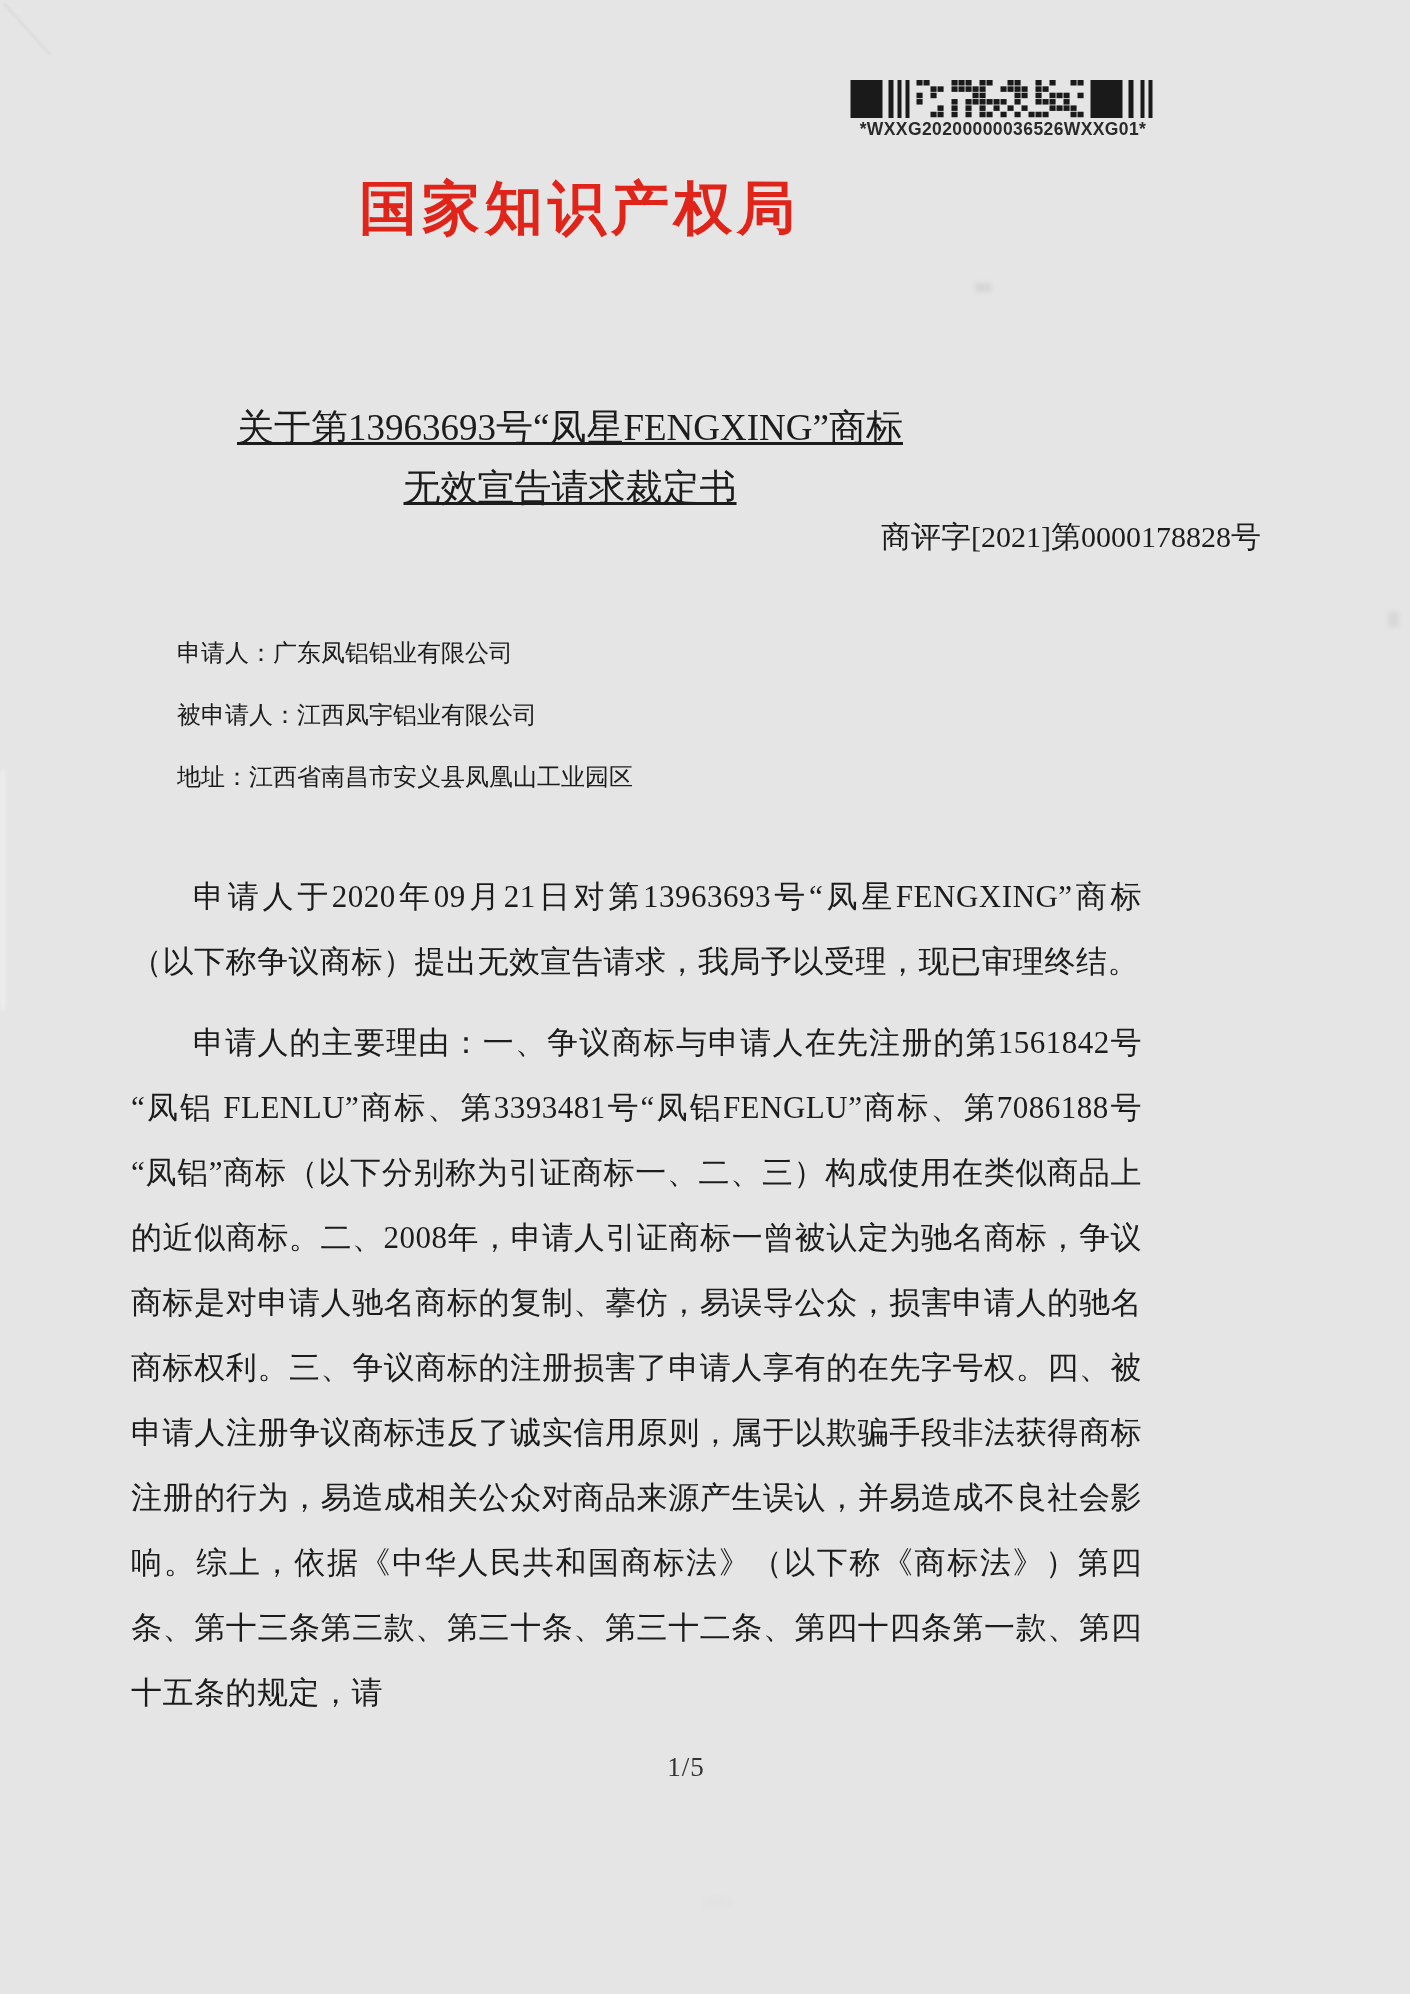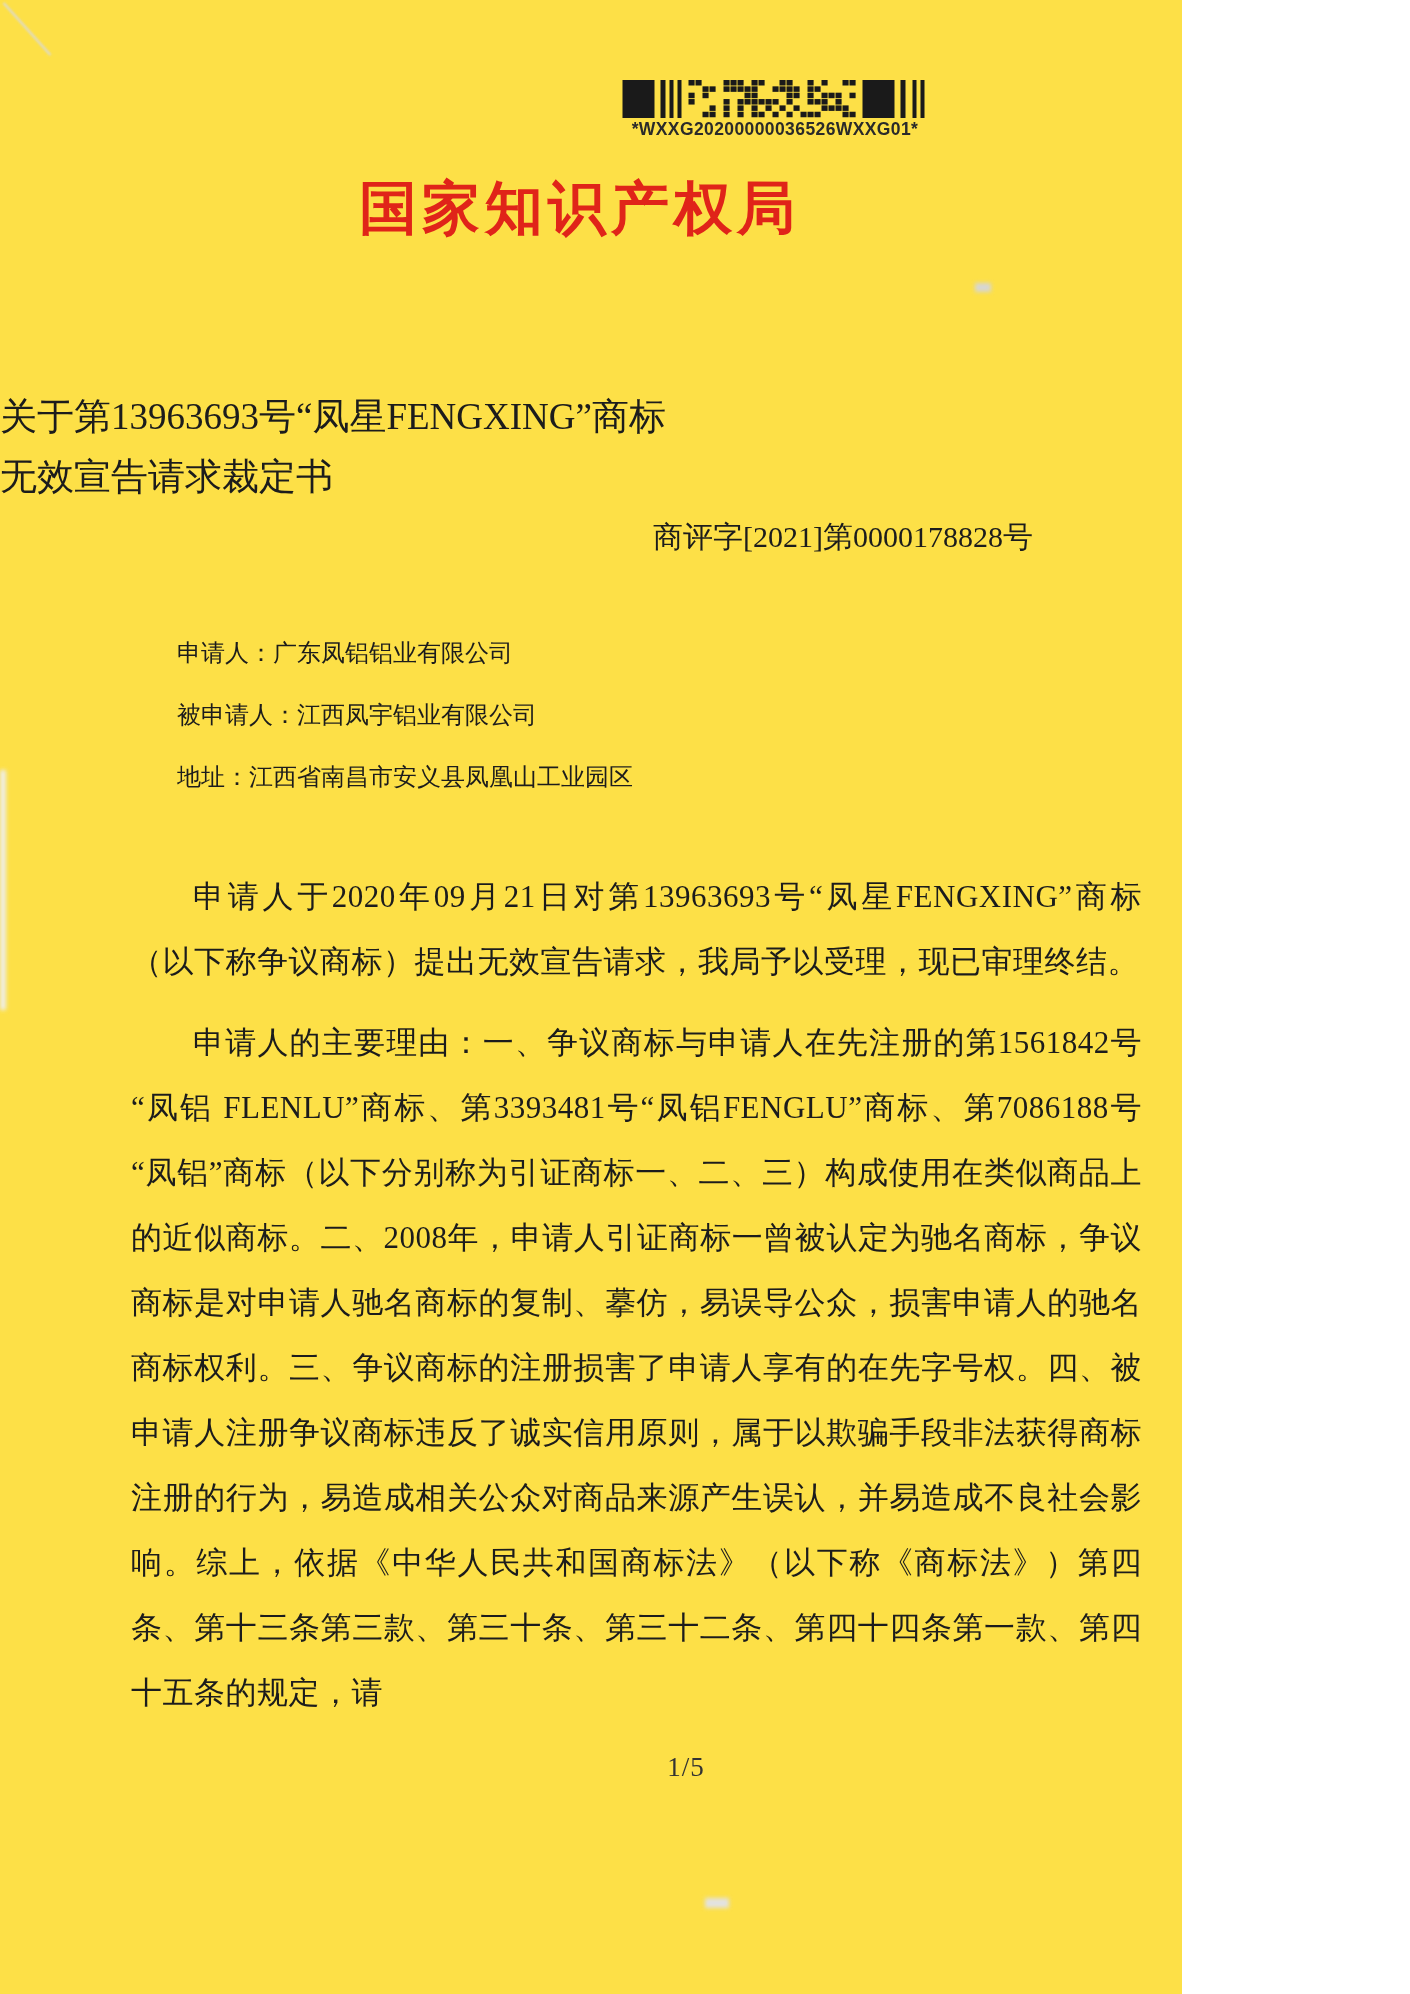--- a/index.html
+++ b/index.html
@@ -1,20 +1,20 @@
 <!DOCTYPE html>
 <html lang="zh"><head>
 <meta charset="utf-8">
 <style>
   html, body { margin: 0; padding: 0; background: #ffffff; }
   .page {
     position: relative;
-    width: 1182px;
+    width: 1410px;
     height: 1994px;
-    background: #fde047;
+    background: #e5e5e5;
     overflow: hidden;
     font-family: "Liberation Serif", "DejaVu Serif", serif;
     color: #1c1c1c;
   }
 
   
   .artifact { position: absolute; pointer-events: none; }
   .scratch {
     left: -8px; top: 28px; width: 70px; height: 2px;
     background: #d9d9d9; transform: rotate(48deg); filter: blur(1px);
@@ -67,26 +67,28 @@
     font-size: 58px;
     letter-spacing: 5px;
     color: #e02419;
     white-space: nowrap;
   }
 
   
   .doc-title {
     position: absolute;
     left: 0;
-    top: 387px;
+    top: 398px;
     width: 1140px;
+    text-align: center;
     font-size: 37px;
     line-height: 60px;
     color: #1c1c1c;
     white-space: nowrap;
+    text-decoration: underline;
   }
 
   
   .ref-no {
     position: absolute;
     top: 517px;
     right: 149px;
     font-size: 30px;
     color: #1c1c1c;
     white-space: nowrap;

